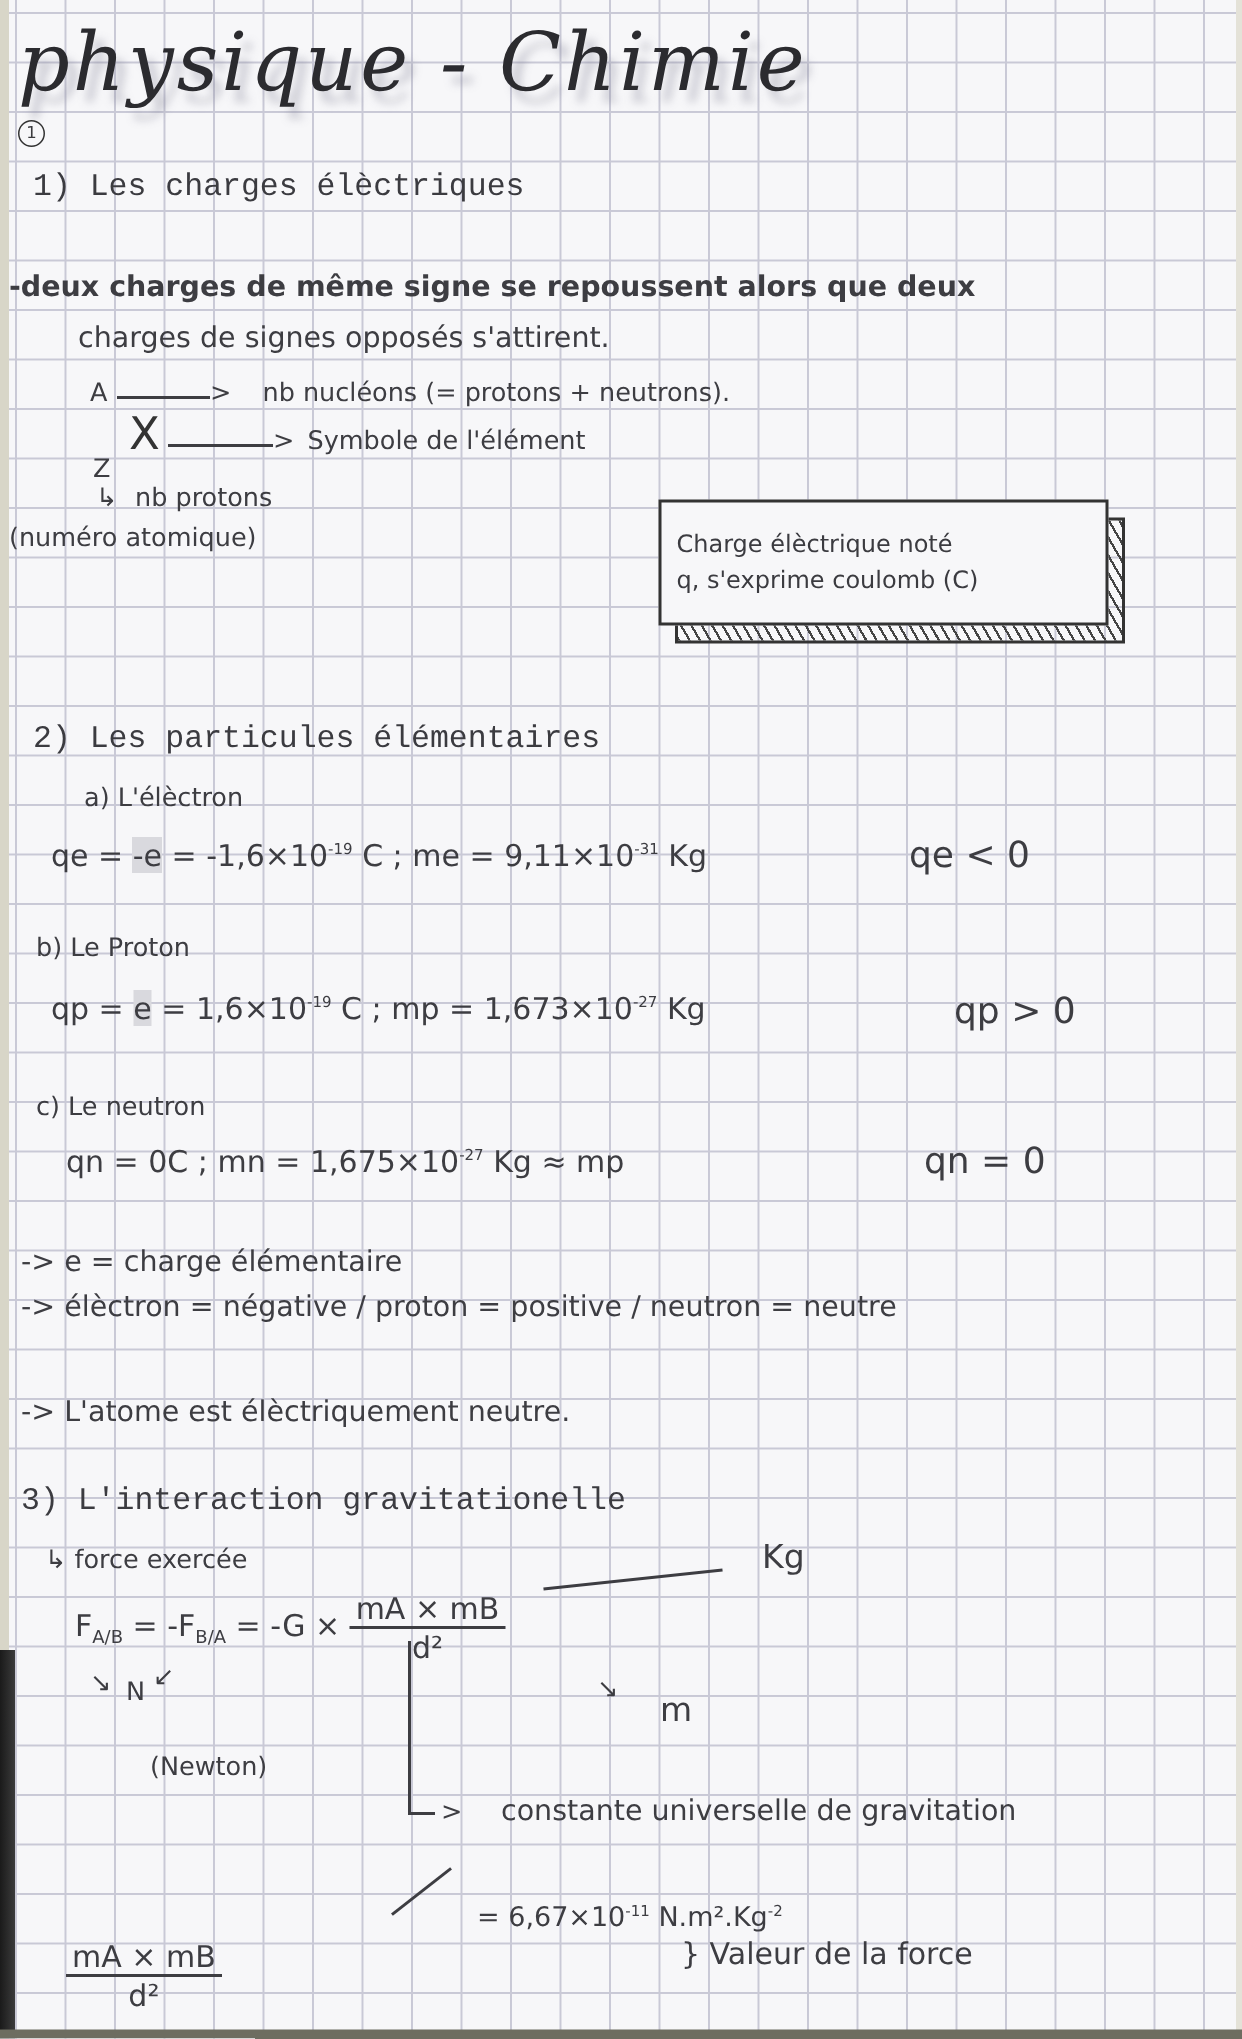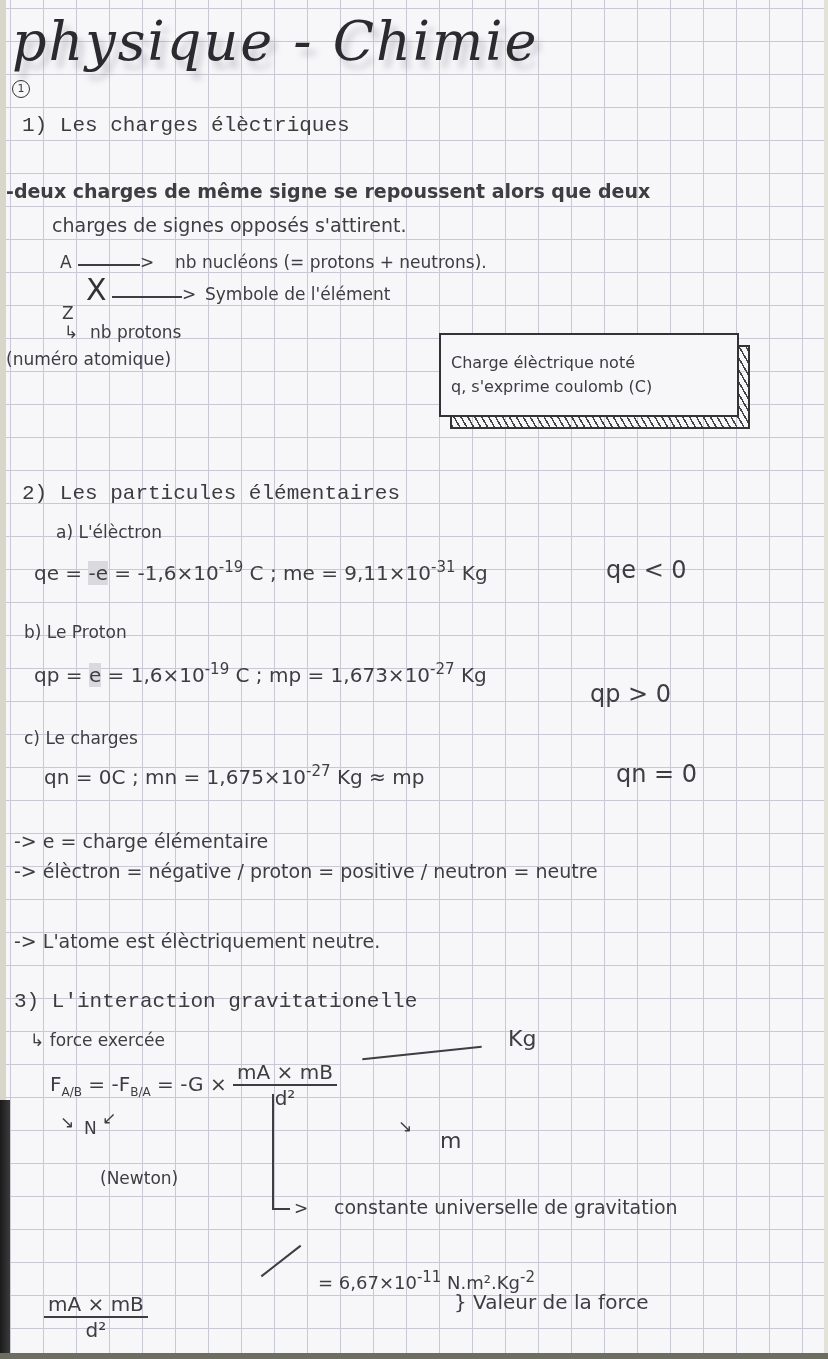--- a/index.html
+++ b/index.html
@@ -25,21 +25,21 @@
     text-shadow: 6px 8px 6px rgba(120,120,140,0.35);
   }
   .circle-num {
     left: 12px; top: 80px; width: 16px; height: 16px; border: 1.5px solid #333;
     border-radius: 50%; font-size: 11px; text-align: center; line-height: 16px;
   }
   .h1 { font-size: 21px; color: #3b3b40; font-family: Liberation Mono, monospace; }
   .body { font-size: 19px; color: #3d3d42; }
   .small { font-size: 17px; color: #3d3d42; }
   .math { font-size: 20px; color: #3d3d42; }
-  sup { font-size: 15px; }
+  sup { font-size: 10px; }
   .box {
     position: absolute; left: 439px; top: 333px; width: 296px; height: 80px;
     border: 2px solid #333; background: #f7f7f9; z-index: 2;
   }
   .box-shadow {
     position: absolute; left: 450px; top: 345px; width: 296px; height: 80px;
     border: 2px solid #333; z-index: 1;
     background: repeating-linear-gradient(60deg, #444 0 1.5px, transparent 1.5px 6px);
   }
   .box-line { position: absolute; left: 10px; font-size: 16px; color: #3b3b40; }
@@ -91,23 +91,23 @@
 <div class="t small" style="left:24px; top:522px;margin-left:32px;">a) L'élèctron</div>
 <div class="t math" style="left:34px; top:558px;">
   <span>qe = </span><span class="hl">-e</span><span> = -1,6×10</span><sup>-19</sup><span> C ; me = 9,11×10</span><sup>-31</sup><span> Kg</span>
 </div>
 <div class="t math" style="left:606px; top:556px; font-size:24px;">qe &lt; 0</div>
 
 <div class="t small" style="left:24px; top:622px;">b) Le Proton</div>
 <div class="t math" style="left:34px; top:660px;">
   <span>qp = </span><span class="hl">e</span><span> = 1,6×10</span><sup>-19</sup><span> C ; mp = 1,673×10</span><sup>-27</sup><span> Kg</span>
 </div>
-<div class="t math" style="left:590px; top:660px; font-size:24px;margin-top:20px;">qp &gt; 0</div>
+<div class="t math" style="left:636px; top:660px; font-size:24px;">qp &gt; 0</div>
 
-<div class="t small" style="left:24px; top:728px;">c) Le charges</div>
+<div class="t small" style="left:24px; top:728px;">c) Le neutron</div>
 <div class="t math" style="left:44px; top:762px;">
   <span>qn = 0C ; mn = 1,675×10</span><sup>-27</sup><span> Kg ≈ mp</span>
 </div>
 <div class="t math" style="left:616px; top:760px; font-size:24px;">qn = 0</div>
 
 <div class="t body" style="left:14px; top:830px;">-&gt; e = charge élémentaire</div>
 <div class="t body" style="left:14px; top:860px;">-&gt; élèctron = négative / proton = positive / neutron = neutre</div>
 <div class="t body" style="left:14px; top:930px;">-&gt; L'atome est élèctriquement neutre.</div>
 
 <div class="t h1" style="left:14px; top:990px;">3) L'interaction gravitationelle</div>

